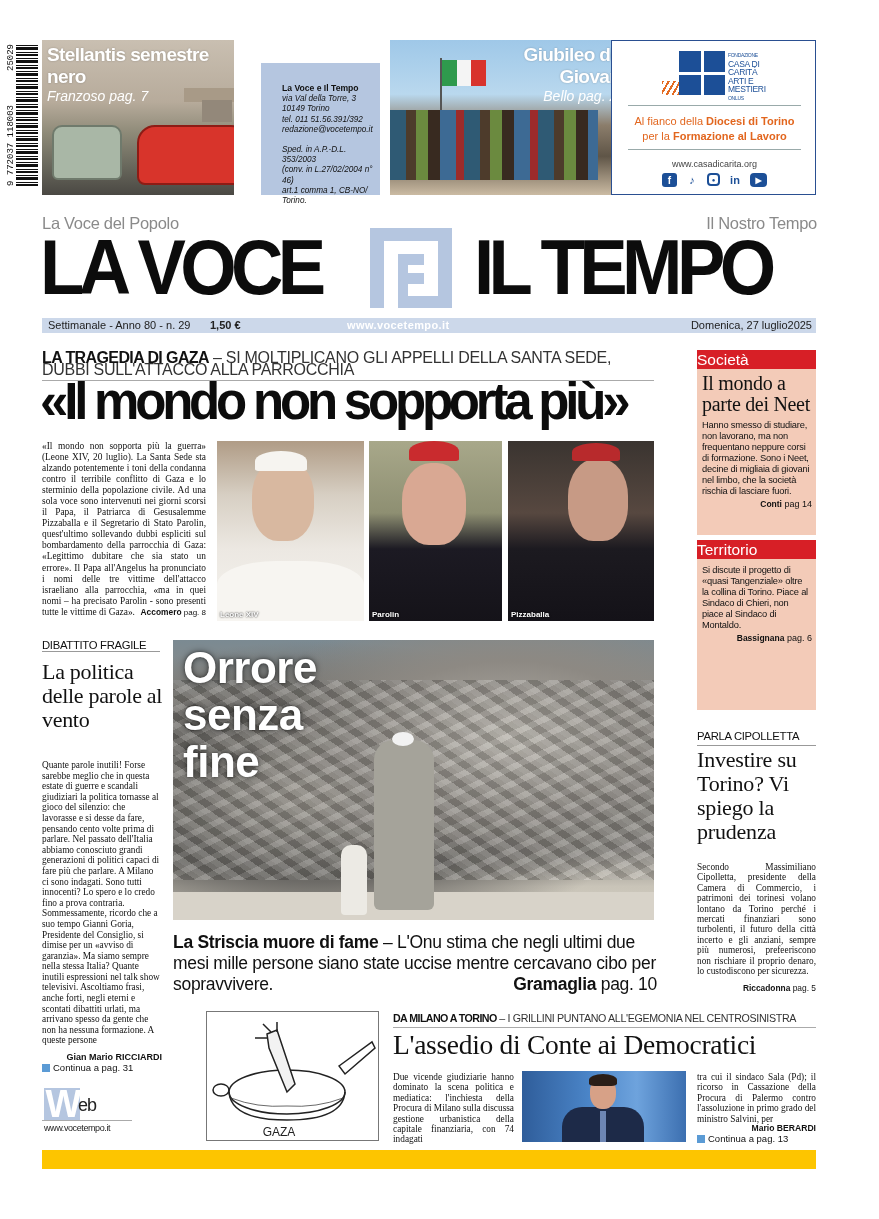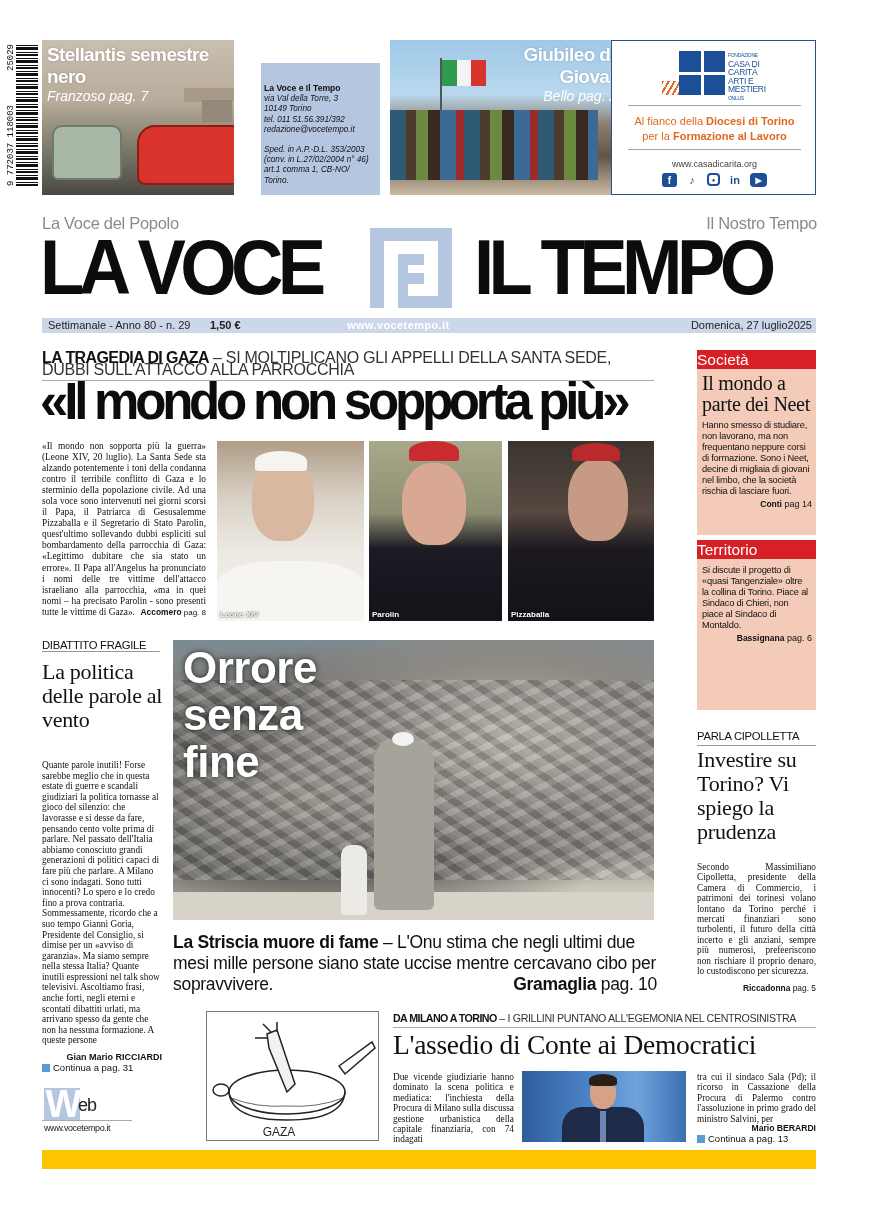--- a/index.html
+++ b/index.html
@@ -16,21 +16,21 @@
 
 .teaser-photo{overflow:hidden}
 #stellantis{left:42px;top:40px;width:192px;height:155px;background:linear-gradient(180deg,#c9bfb1 0%,#b7ab9b 40%,#8e8a78 60%,#6b6a5e 80%,#4a4843 100%)}
 #stellantis .car1{left:10px;top:85px;width:70px;height:55px;background:#a9b7a6;border-radius:10px 10px 6px 6px;border:2px solid #6f7a6c}
 #stellantis .car2{left:95px;top:85px;width:108px;height:60px;background:#d8342b;border-radius:18px 14px 8px 8px;border:2px solid #8d1c15}
 #stellantis .tower{left:142px;top:48px;width:60px;height:14px;background:#a89a87}
 #stellantis .tower2{left:160px;top:60px;width:30px;height:22px;background:#93887a}
 .t-title{color:#fff;font-weight:bold;font-size:19px;line-height:22px;letter-spacing:-0.6px;text-shadow:0 0 2px rgba(0,0,0,.25)}
 .t-sub{color:#fff;font-style:italic;font-size:14px;line-height:17px}
 
-#colophon{left:261px;top:63px;width:119px;height:132px;background:#b5c6e0;padding:20px 5px 0 3px;font-size:8.2px;line-height:10.2px;color:#111}
+#colophon{left:261px;top:63px;width:119px;height:132px;background:#b5c6e0;padding:20px 5px 0 21px;font-size:8.2px;line-height:10.2px;color:#111}
 #colophon b{font-size:8.6px}
 #colophon i{display:block}
 
 #giubileo{left:390px;top:40px;width:240px;height:155px;background:linear-gradient(180deg,#9fc8e8 0%,#b9d8ee 35%,#8b7d6b 55%,#5f5547 75%,#cbbba3 100%)}
 #giubileo .flag{left:52px;top:20px;width:44px;height:26px;background:linear-gradient(90deg,#2f9a4d 0 33%,#f4f4f4 33% 66%,#d8332c 66%)}
 #giubileo .pole{left:50px;top:18px;width:2px;height:60px;background:#555}
 #giubileo .crowd{left:0;top:70px;width:208px;height:70px;background:repeating-linear-gradient(90deg,#2f5a74 0 16px,#4d3b2b 16px 26px,#6b8a3f 26px 38px,#382a20 38px 50px,#3d6a94 50px 66px,#9c2b2b 66px 74px)}
 
 #ad{left:611px;top:40px;width:205px;height:155px;border:1.5px solid #2a4f91;background:#fff}
 #ad .logo{left:67px;top:10px;width:46px;height:44px;background:#1c4f97}

